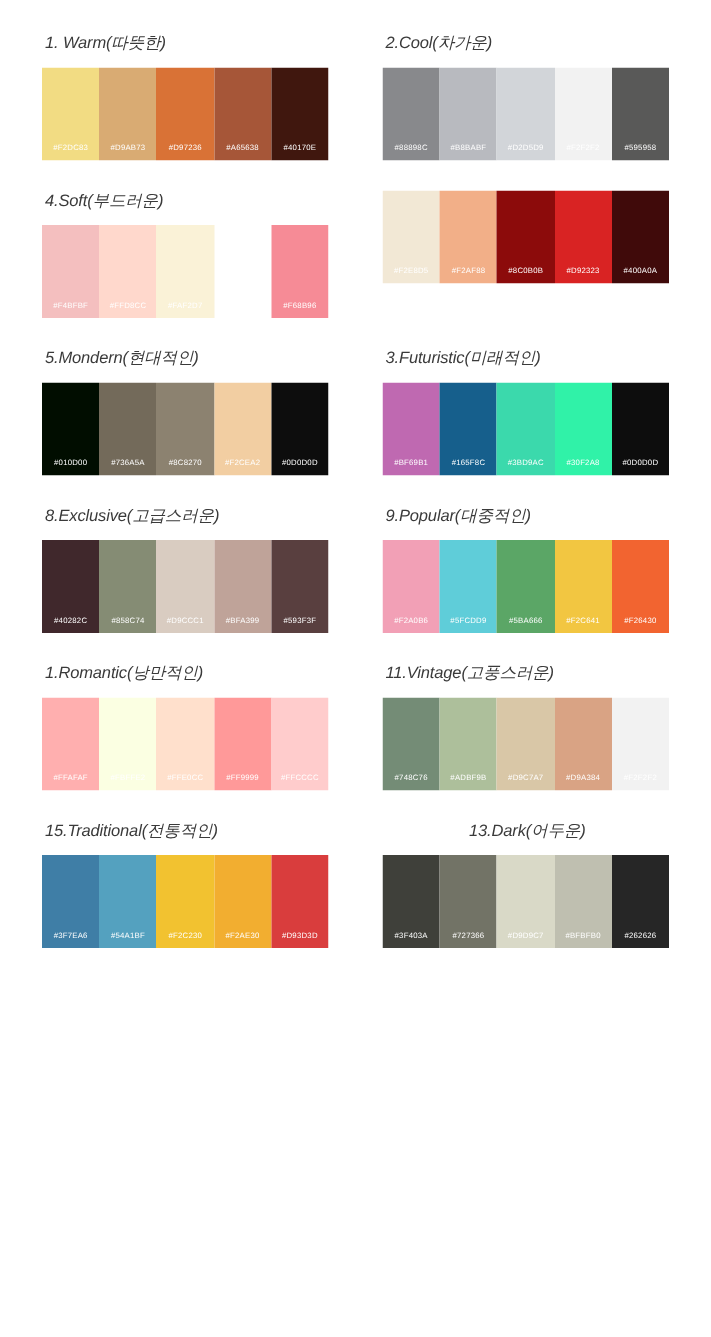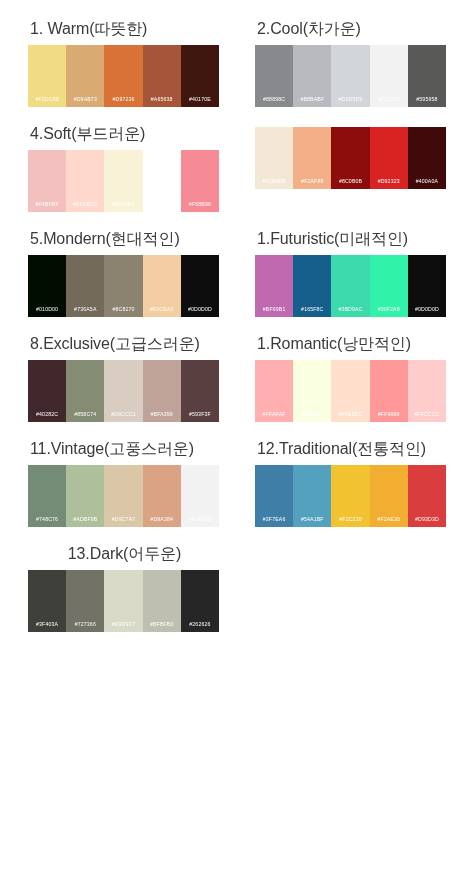--- a/index.html
+++ b/index.html
@@ -22,27 +22,28 @@
   }
   .grid {
     display: flex;
     flex-wrap: wrap;
   }
   .palette-card {
     width: 50%;
     padding: 0 18px 20px 18px;
   }
   .palette-title {
-    font-size: 16px;
+    font-size: 11px;
     line-height: 14px;
     color: #3a3a3a;
     letter-spacing: -0.1px;
     margin: 0 0 9px 2px;
     white-space: nowrap;
     font-weight: 400;
+    font-style: italic;
   }
   .swatch-row {
     display: flex;
     width: 100%;
     height: 62px;
     overflow: hidden;
   }
   .swatch {
     flex: 1 1 20%;
     position: relative;
@@ -162,21 +163,21 @@
           </div>
           <div class="swatch" style="background: rgb(242, 206, 162);">
             <div class="swatch-hex" style="color: rgb(255, 255, 255);">#F2CEA2</div>
           </div>
           <div class="swatch" style="background: rgb(13, 13, 13);">
             <div class="swatch-hex" style="color: rgb(255, 255, 255);">#0D0D0D</div>
           </div>
         </div>
       </div>
       <div class="palette-card">
-        <div class="palette-title" style="color: rgb(58, 58, 58);">1.Futuristic(미래적인)</div>
+        <div class="palette-title" style="color: rgb(58, 58, 58);">3.Futuristic(미래적인)</div>
         <div class="swatch-row">
           <div class="swatch" style="background: rgb(191, 105, 177);">
             <div class="swatch-hex" style="color: rgb(255, 255, 255);">#BF69B1</div>
           </div>
           <div class="swatch" style="background: rgb(22, 95, 140);">
             <div class="swatch-hex" style="color: rgb(255, 255, 255);">#165F8C</div>
           </div>
           <div class="swatch" style="background: rgb(59, 217, 172);">
             <div class="swatch-hex" style="color: rgb(255, 255, 255);">#3BD9AC</div>
           </div>
@@ -202,20 +203,40 @@
           </div>
           <div class="swatch" style="background: rgb(191, 163, 153);">
             <div class="swatch-hex" style="color: rgb(255, 255, 255);">#BFA399</div>
           </div>
           <div class="swatch" style="background: rgb(89, 63, 63);">
             <div class="swatch-hex" style="color: rgb(255, 255, 255);">#593F3F</div>
           </div>
         </div>
       </div>
       <div class="palette-card">
+        <div class="palette-title" style="color: rgb(58, 58, 58);">9.Popular(대중적인)</div>
+        <div class="swatch-row">
+          <div class="swatch" style="background: rgb(242, 160, 182);">
+            <div class="swatch-hex" style="color: rgb(255, 255, 255);">#F2A0B6</div>
+          </div>
+          <div class="swatch" style="background: rgb(95, 205, 217);">
+            <div class="swatch-hex" style="color: rgb(255, 255, 255);">#5FCDD9</div>
+          </div>
+          <div class="swatch" style="background: rgb(91, 166, 102);">
+            <div class="swatch-hex" style="color: rgb(255, 255, 255);">#5BA666</div>
+          </div>
+          <div class="swatch" style="background: rgb(242, 198, 65);">
+            <div class="swatch-hex" style="color: rgb(255, 255, 255);">#F2C641</div>
+          </div>
+          <div class="swatch" style="background: rgb(242, 100, 48);">
+            <div class="swatch-hex" style="color: rgb(255, 255, 255);">#F26430</div>
+          </div>
+        </div>
+      </div>
+      <div class="palette-card">
         <div class="palette-title" style="color: rgb(58, 58, 58);">1.Romantic(낭만적인)</div>
         <div class="swatch-row">
           <div class="swatch" style="background: rgb(255, 175, 175);">
             <div class="swatch-hex" style="color: rgb(255, 255, 255);">#FFAFAF</div>
           </div>
           <div class="swatch" style="background: rgb(251, 255, 226);">
             <div class="swatch-hex" style="color: rgb(255, 255, 255);">#FBFFE2</div>
           </div>
           <div class="swatch" style="background: rgb(255, 224, 204);">
             <div class="swatch-hex" style="color: rgb(255, 255, 255);">#FFE0CC</div>
@@ -242,21 +263,21 @@
           </div>
           <div class="swatch" style="background: rgb(217, 163, 132);">
             <div class="swatch-hex" style="color: rgb(255, 255, 255);">#D9A384</div>
           </div>
           <div class="swatch" style="background: rgb(242, 242, 242);">
             <div class="swatch-hex" style="color: rgb(255, 255, 255);">#F2F2F2</div>
           </div>
         </div>
       </div>
       <div class="palette-card">
-        <div class="palette-title" style="color: rgb(58, 58, 58);">12.Traditional(전통적인)</div>
+        <div class="palette-title" style="color: rgb(58, 58, 58);">15.Traditional(전통적인)</div>
         <div class="swatch-row">
           <div class="swatch" style="background: rgb(63, 126, 166);">
             <div class="swatch-hex" style="color: rgb(255, 255, 255);">#3F7EA6</div>
           </div>
           <div class="swatch" style="background: rgb(84, 161, 191);">
             <div class="swatch-hex" style="color: rgb(255, 255, 255);">#54A1BF</div>
           </div>
           <div class="swatch" style="background: rgb(242, 194, 48);">
             <div class="swatch-hex" style="color: rgb(255, 255, 255);">#F2C230</div>
           </div>

